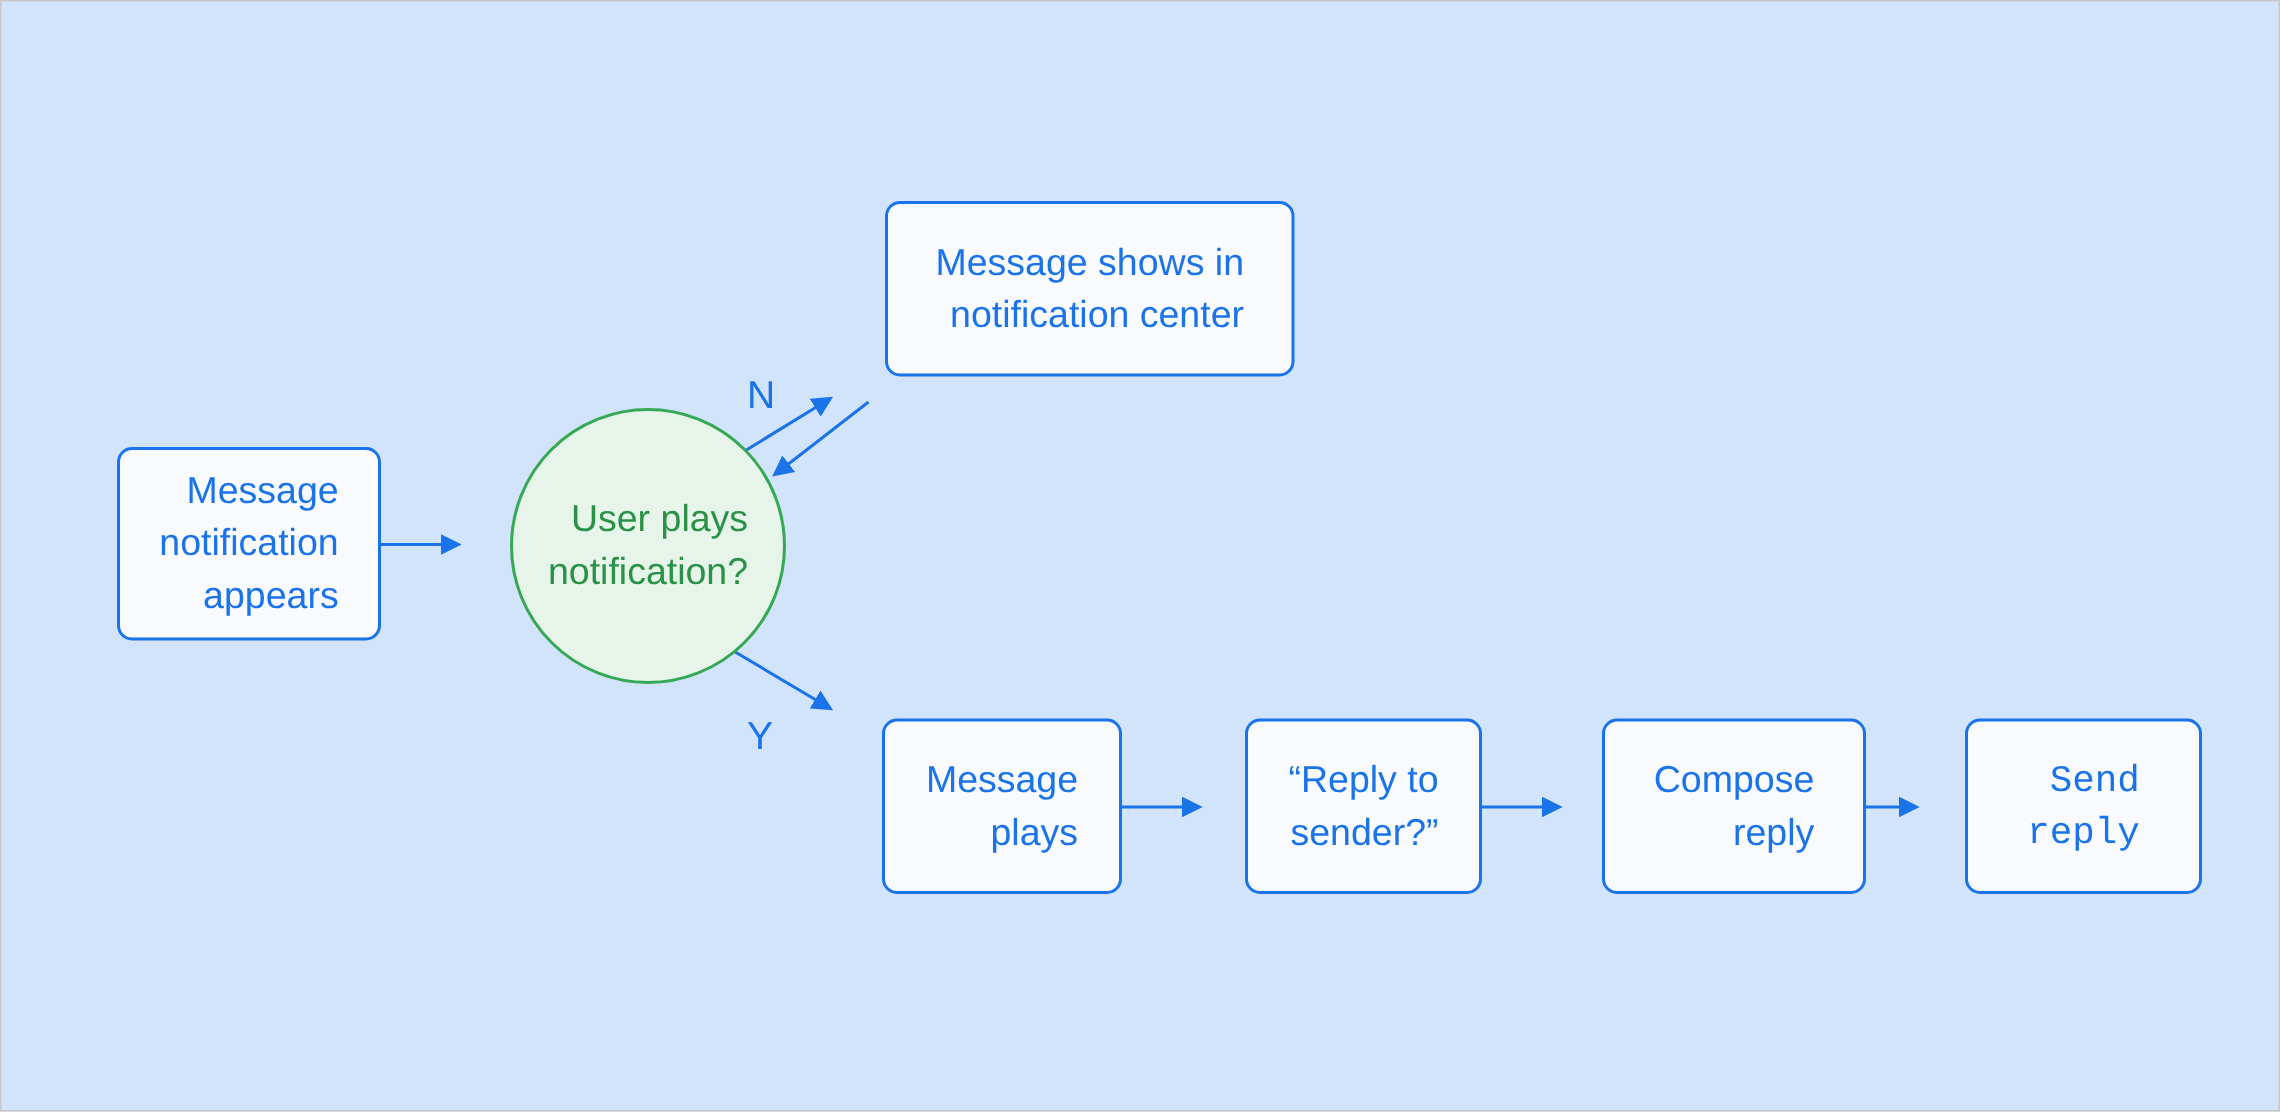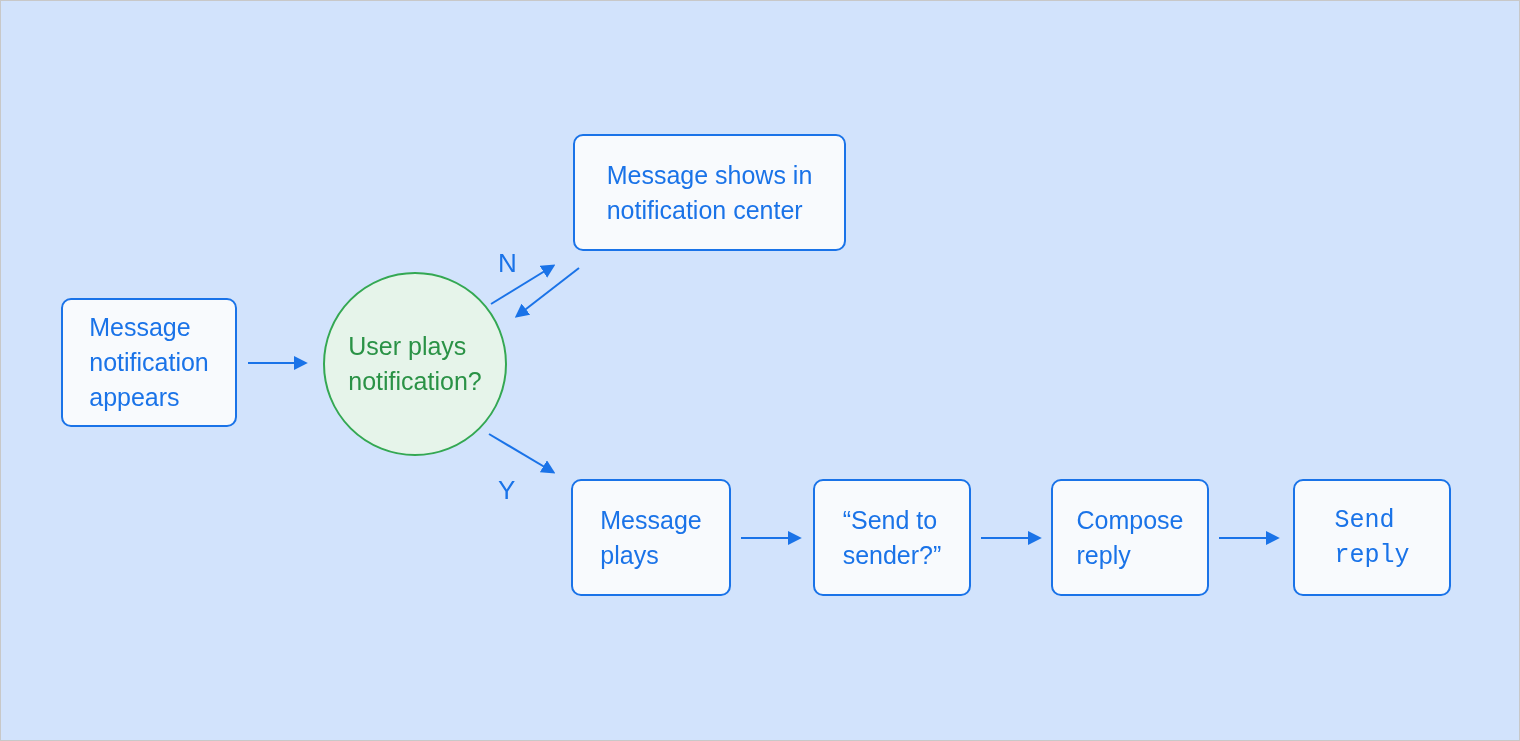--- a/index.html
+++ b/index.html
@@ -32,21 +32,22 @@
     width: 1520px; height: 741px;
     pointer-events: none;
   }
   .edges-layer line { stroke: var(--arrow); stroke-width: 2; }
   #arrowhead path { fill: var(--arrow); }
   .node {
     position: absolute;
     display: flex;
     align-items: center;
     justify-content: center;
-    text-align: left;
+    text-align: right;
+    margin-left: 17px;
   }
   .node .label {
     white-space: pre-line;
     font-size: 25px;
     line-height: 35px;
   }
   .box {
     background: var(--node-fill);
     border: 2px solid var(--node-border);
     border-radius: 10px;
@@ -100,25 +101,25 @@
     <span class="label">Message shows in
 notification center</span>
   </div>
 
   <div class="node box" style="left:570px; top:478px; width:160px; height:117px;">
     <span class="label">Message
 plays</span>
   </div>
 
   <div class="node box" style="left:812px; top:478px; width:158px; height:117px;">
-    <span class="label">“Send to
+    <span class="label">“Reply to
 sender?”</span>
   </div>
 
-  <div class="node box" style="left:1050px; top:478px; width:158px; height:117px;">
+  <div class="node box" style="left:1050px; top:478px; width:176px; height:117px;">
     <span class="label">Compose
 reply</span>
   </div>
 
   <div class="node box" style="left:1292px; top:478px; width:158px; height:117px;font-family:Liberation Mono, monospace;">
     <span class="label">Send
 reply</span>
   </div>
 
   <span class="edge-label" style="left:497px; top:248px;">N</span>

